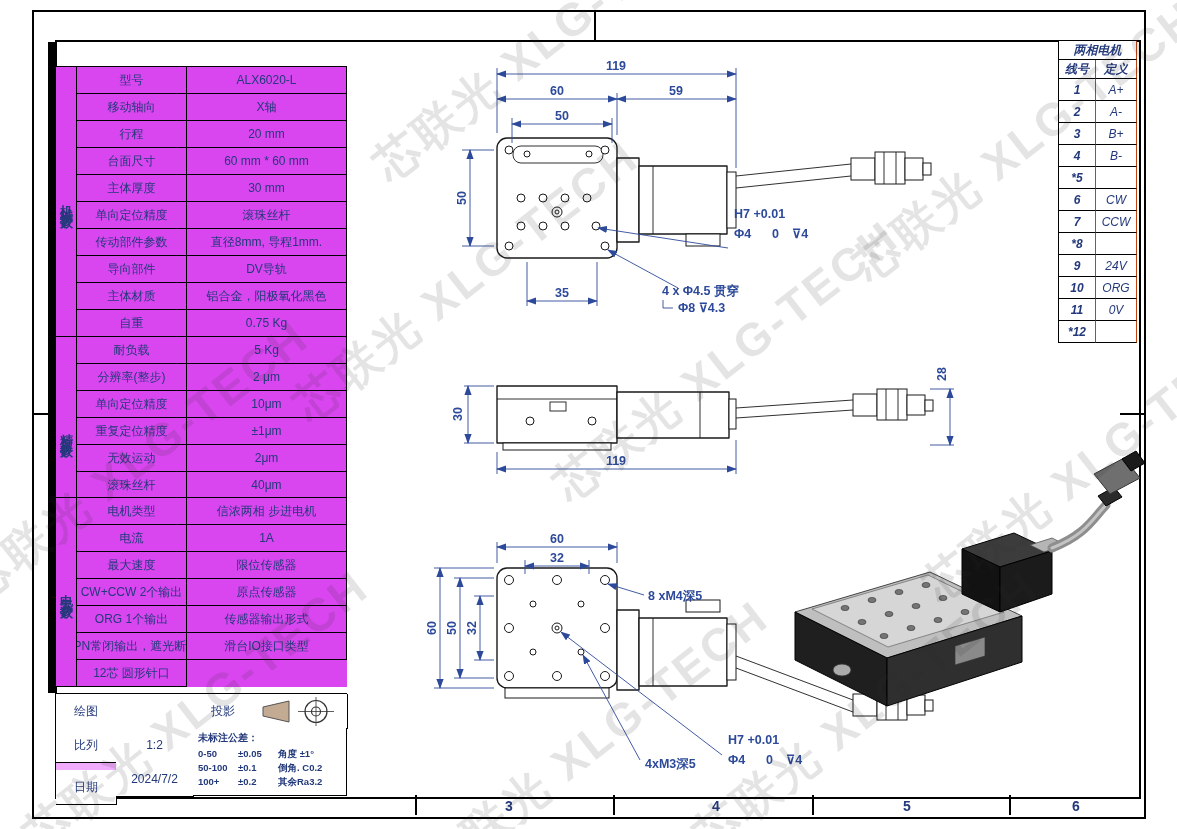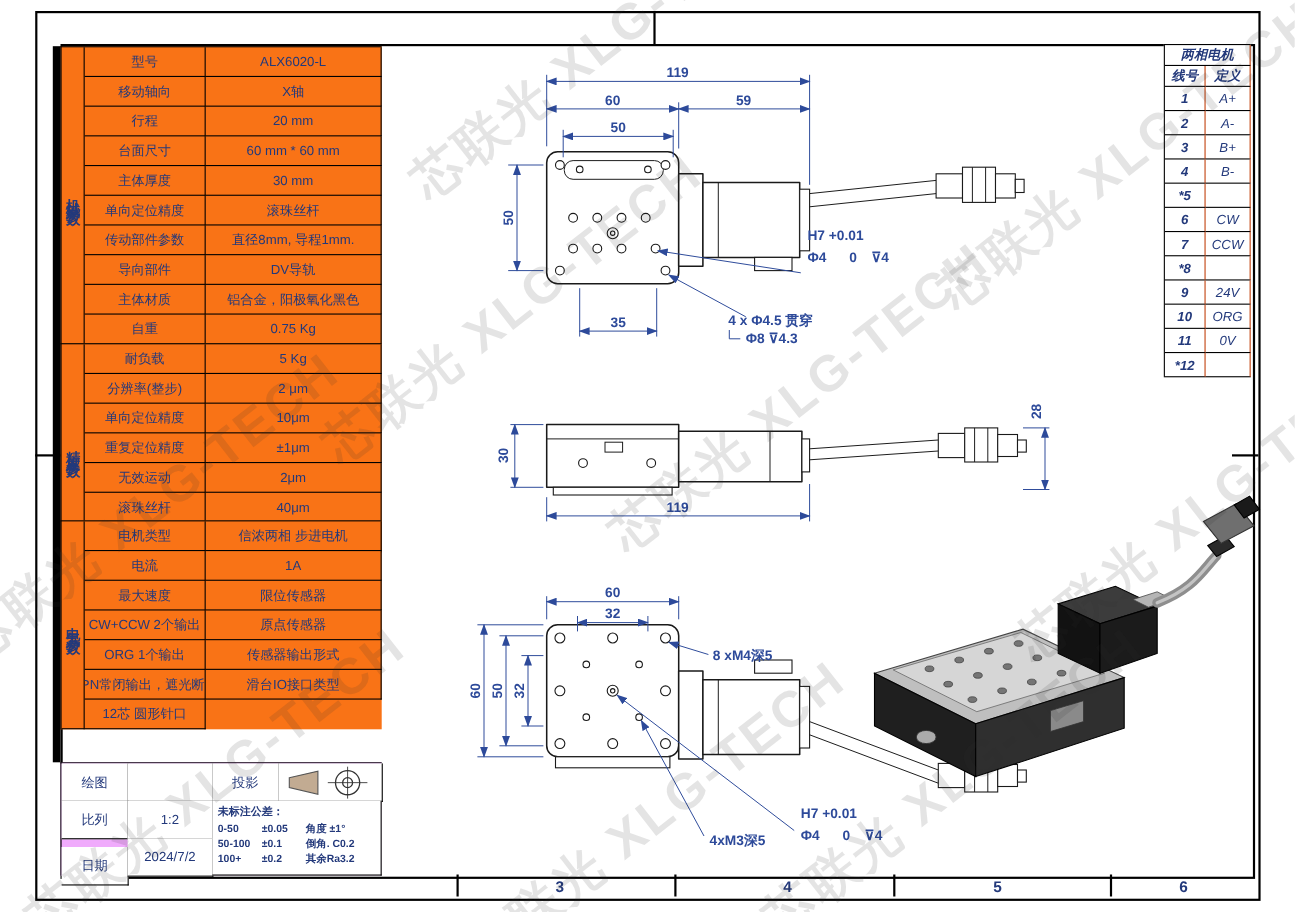--- a/index.html
+++ b/index.html
@@ -8,21 +8,21 @@
   .page{position:absolute;inset:0;}
   
   .frame-outer{position:absolute;left:32px;top:10px;width:1110px;height:805px;border:2px solid #000;z-index:0;}
   .frame-inner{position:absolute;left:55px;top:40px;width:1082px;height:755px;border:2px solid #000;z-index:0;}
   .leftbar{position:absolute;left:48px;top:42px;width:7px;height:651px;background:#000;z-index:3;}
   .ztick{position:absolute;width:2px;height:20px;background:#000;z-index:1;}
   .cmark{position:absolute;background:#000;z-index:1;}
   .zone-num{position:absolute;font-size:14px;font-weight:bold;color:#23397b;z-index:1;}
   
   .sect{position:absolute;display:grid;grid-template-columns:21px 110px 160px;
-        border-left:1px solid #000;border-top:1px solid #000;background:#f97316;z-index:2;}
+        border-left:1px solid #000;border-top:1px solid #000;background:#d946ef;z-index:2;margin-top:24px;}
   .sc{grid-column:1;writing-mode:vertical-rl;text-orientation:upright;font-weight:bold;font-size:13px;
       letter-spacing:4px;display:flex;align-items:center;justify-content:center;
       border-right:1px solid #000;border-bottom:1px solid #000;}
   .lc,.vc{display:flex;align-items:center;justify-content:center;font-size:12px;text-align:center;
       border-right:1px solid #000;border-bottom:1px solid #000;padding:0 2px;overflow:hidden;white-space:nowrap;}
   
   .tblock{position:absolute;left:55px;top:693px;width:291px;height:102px;border-left:1px solid #000;
           border-top:1px solid #000;background:#f0abfc;z-index:2;}
   .tcell{position:absolute;border-right:1px solid #000;border-bottom:1px solid #000;
          display:flex;align-items:center;justify-content:center;font-size:12px;background:#fff;}

